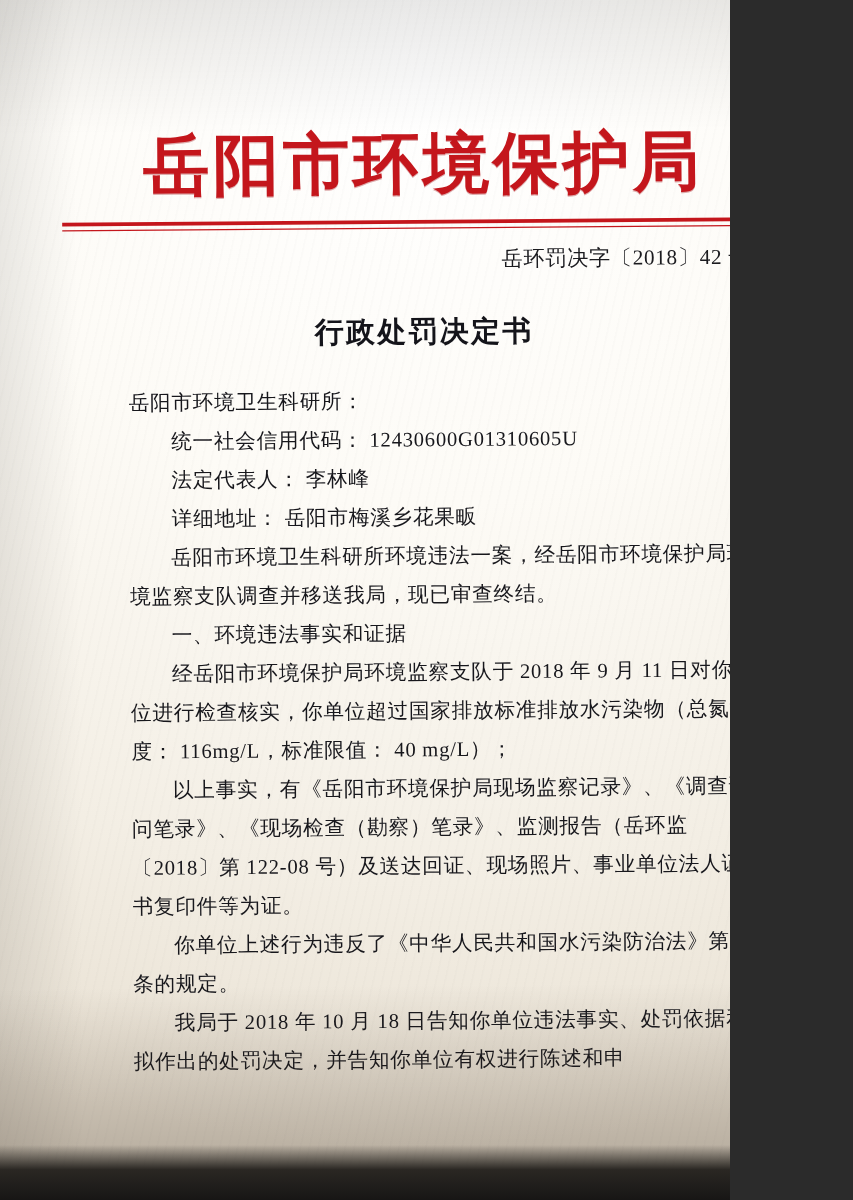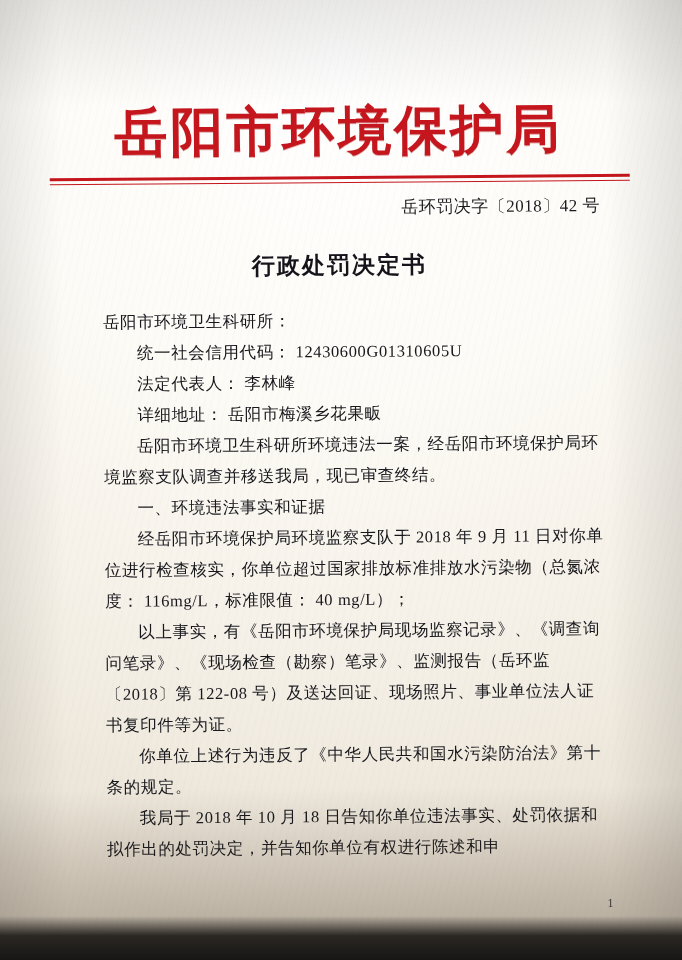--- a/index.html
+++ b/index.html
@@ -10,21 +10,21 @@
   body {
     width: 682px;
     height: 960px;
     overflow: hidden;
     font-family: "Liberation Serif", serif;
   }
 
   
   #photo {
     position: relative;
-    width: 682px;
+    width: 584px;
     height: 960px;
     background: #14b8a6;
     overflow: hidden;
   }
 
   
   #sheet {
     position: absolute;
     left: -16px;
     top: -14px;

